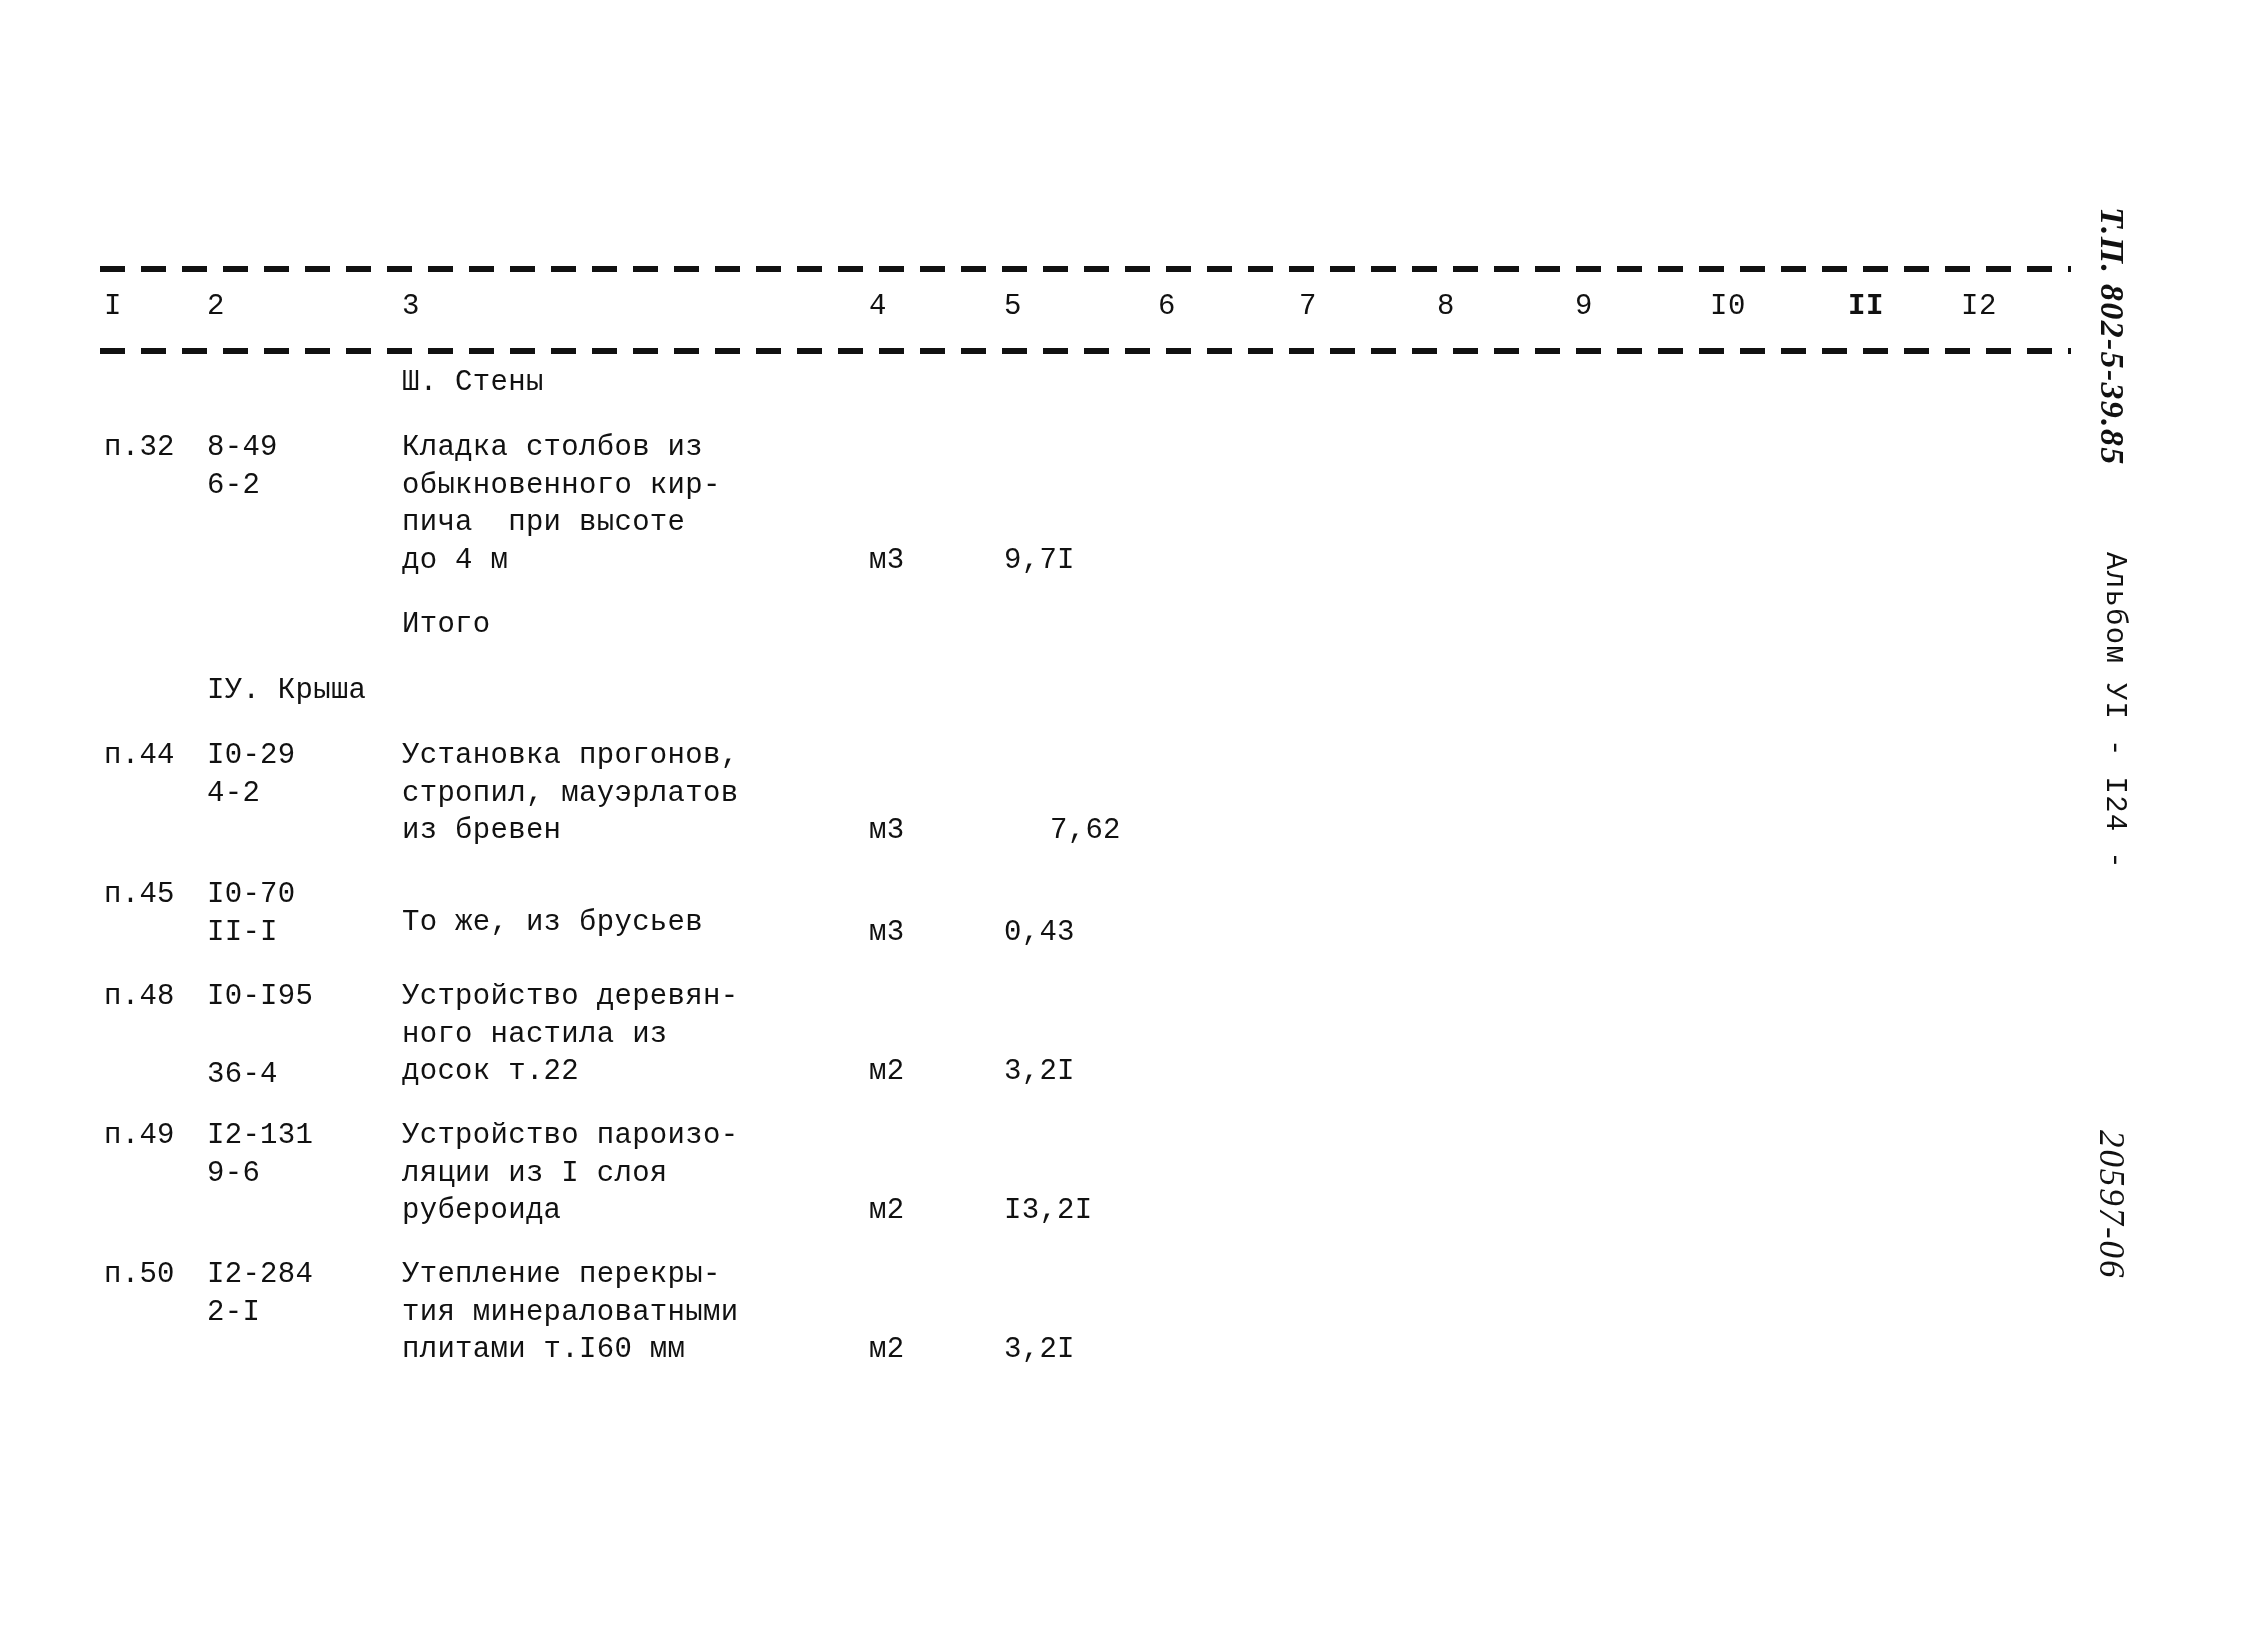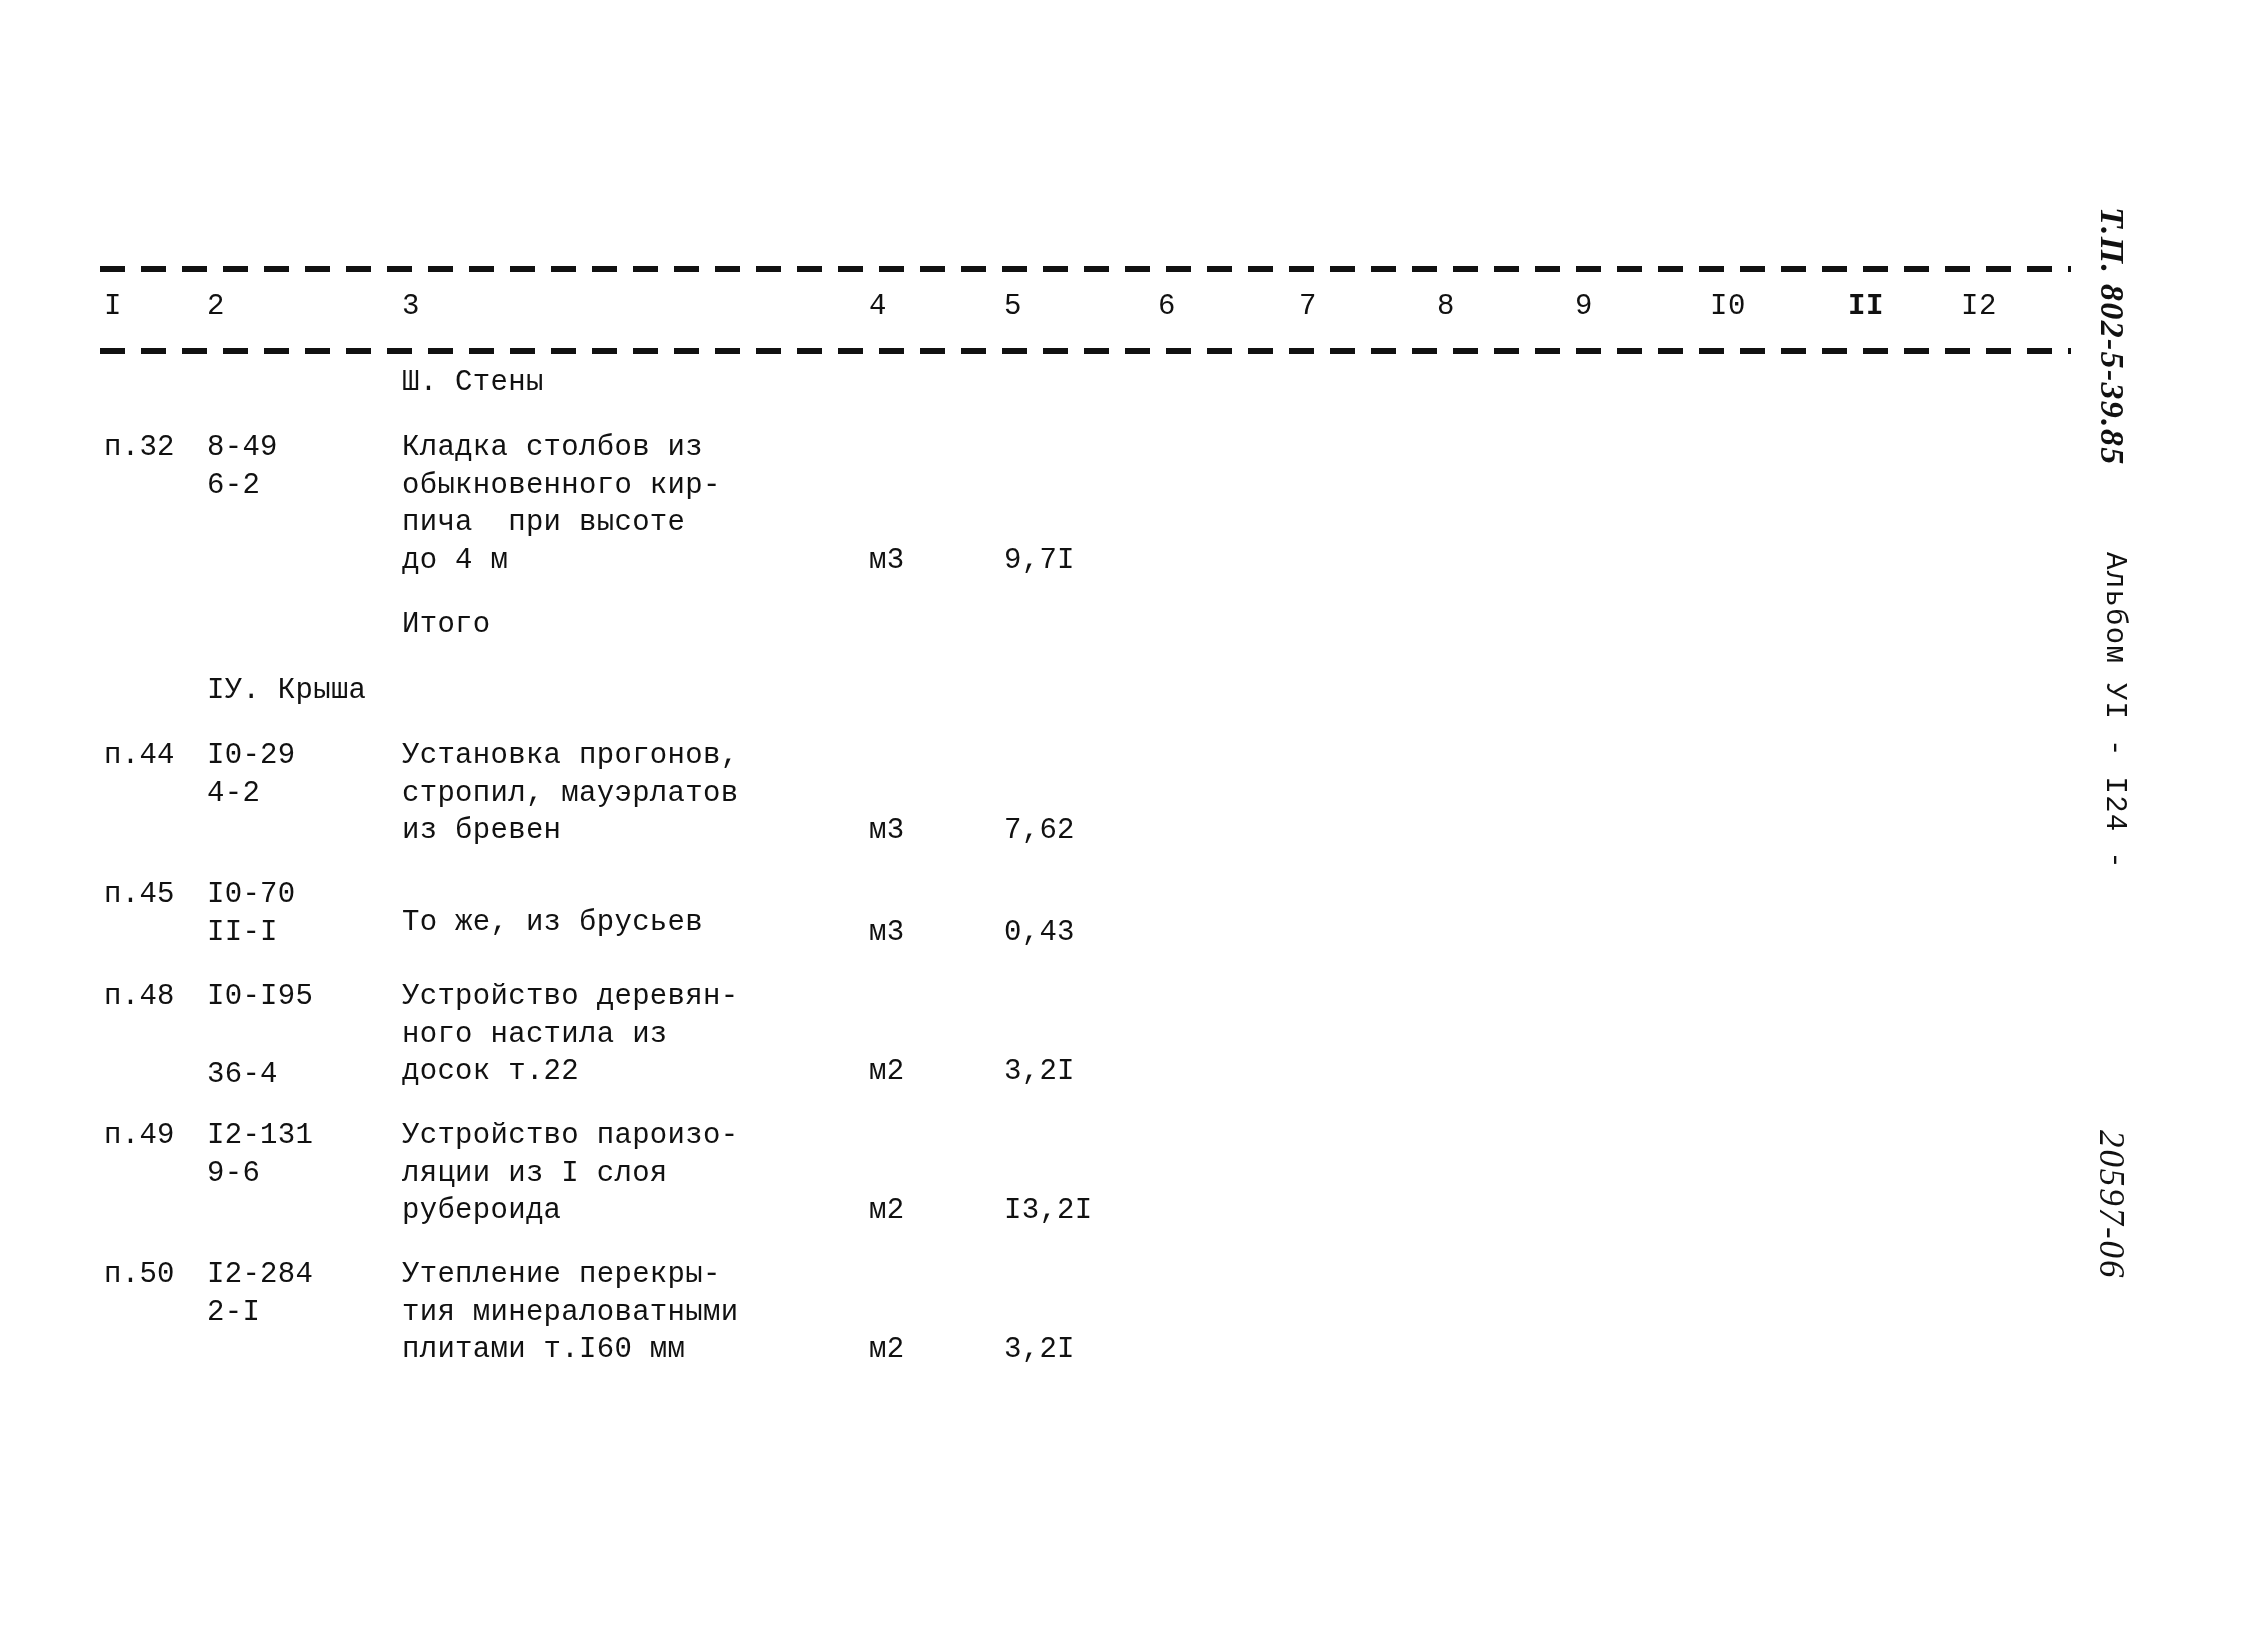--- a/index.html
+++ b/index.html
@@ -167,21 +167,21 @@
         <div class="cell section-head left-iv" style="top: 0px;">IУ. Крыша</div>
       </div>
       <div class="row" style="height: 113px; top: 373px; position: absolute;">
         <div class="cell c1" style="top: 0px;">п.44</div>
         <div class="cell c2" style="top: 0px;">I0-29</div>
         <div class="cell c2" style="top: 38px;">4-2</div>
         <div class="cell c3" style="top: 0px;">Установка прогонов,</div>
         <div class="cell c3" style="top: 38px;">стропил, мауэрлатов</div>
         <div class="cell c3" style="top: 75px;">из бревен</div>
         <div class="cell c4" style="top: 75px;">м3</div>
-        <div class="cell c5" style="top: 75px;">7,62</div>
+        <div class="cell c5" style="top: 75px; margin-left: 46px;">7,62</div>
       </div>
       <div class="row" style="height: 75px; top: 512px; position: absolute;">
         <div class="cell c1" style="top: 0px;">п.45</div>
         <div class="cell c2" style="top: 0px;">I0-70</div>
         <div class="cell c2" style="top: 38px;">II-I</div>
         <div class="cell c3" style="top: 0px; margin-top: 28px;">То же, из брусьев</div>
         <div class="cell c3" style="top: 38px;"></div>
         <div class="cell c4" style="top: 38px;">м3</div>
         <div class="cell c5" style="top: 38px;">0,43</div>
       </div>

